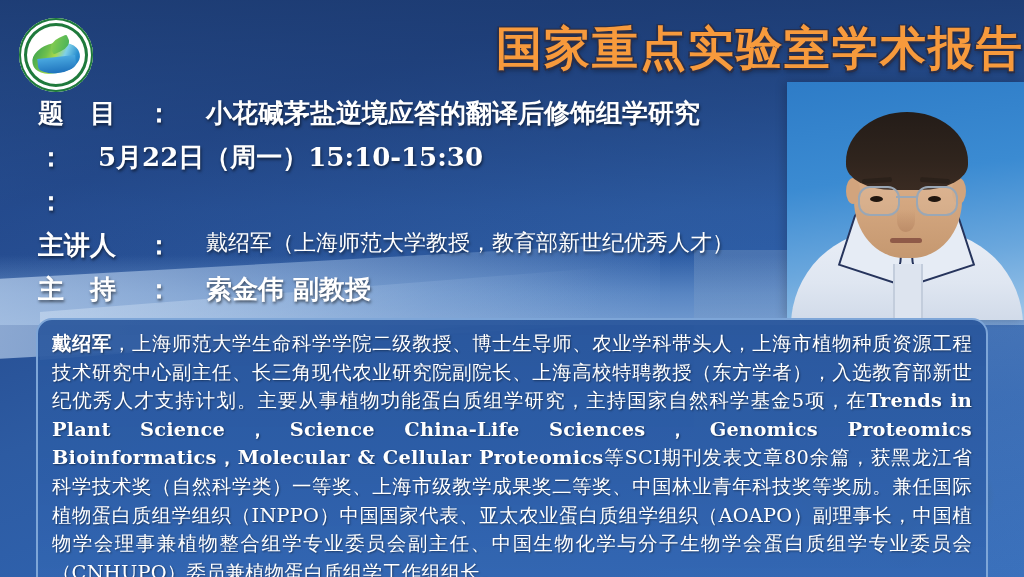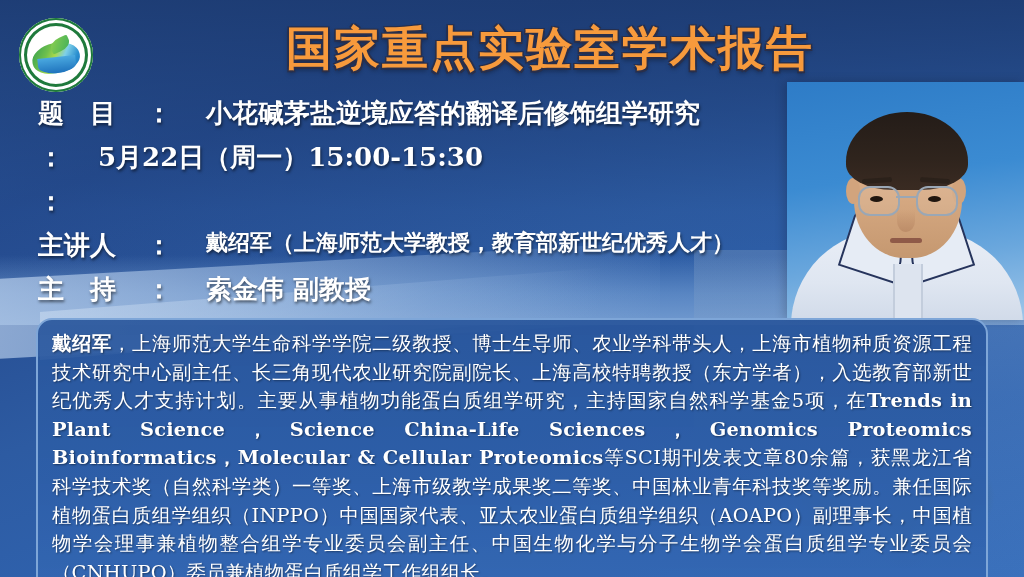--- a/index.html
+++ b/index.html
@@ -115,21 +115,21 @@
     position: absolute;
     inset: 0;
     border-radius: 50%;
     box-shadow: 0 0 0 1px rgba(31,122,60,0.55) inset;
   }
 
   
   .headline {
     position: absolute;
     left: 0; right: 0; top: 18px;
-    text-align: center;
+    text-align: right;
     font-family: "DejaVu Sans", "Liberation Sans", sans-serif;
     font-weight: 700;
     font-size: 46px;
     letter-spacing: 2px;
     color: #f79a3c;
     text-shadow:
       -1.5px -1.5px 0 #2a2f4a,
        1.5px -1.5px 0 #2a2f4a,
       -1.5px  1.5px 0 #2a2f4a,
        1.5px  1.5px 0 #2a2f4a,
@@ -167,21 +167,21 @@
     font-weight: 700;
     margin-right: 2px;
   }
   .info-value {
     font-size: 26px;
     font-weight: 700;
     margin-left: 32px;
   }
   .info-value.small {
     font-size: 22px;
-    font-weight: 700;
+    font-weight: 400;
   }
 
   
   .portrait {
     position: absolute;
     right: 0; top: 82px;
     width: 237px; height: 238px;
     overflow: hidden;
     background: linear-gradient(170deg, #2f7fc9 0%, #3f8ed4 45%, #7fb2e0 100%);
     box-shadow: -2px 0 10px rgba(0,0,0,0.20);
@@ -353,21 +353,21 @@
   <div class="info-block">
 
     <div class="info-row">
       <span class="info-label">题　目</span>
       <span class="info-colon">：</span>
       <span class="info-value">小花碱茅盐逆境应答的翻译后修饰组学研究</span>
     </div>
 
     <div class="info-row">
       <span class="info-colon">：</span>
-      <span class="info-value">5月22日（周一）15:00-15:30</span>
+      <span class="info-value">5月22日（周一）15:10-15:30</span>
     </div>
 
     <div class="info-row">
       <span class="info-colon">：</span>
     </div>
 
     <div class="info-row">
       <span class="info-label">主讲人</span>
       <span class="info-colon">：</span>
       <span class="info-value small">戴绍军（上海师范大学教授，教育部新世纪优秀人才）</span>

